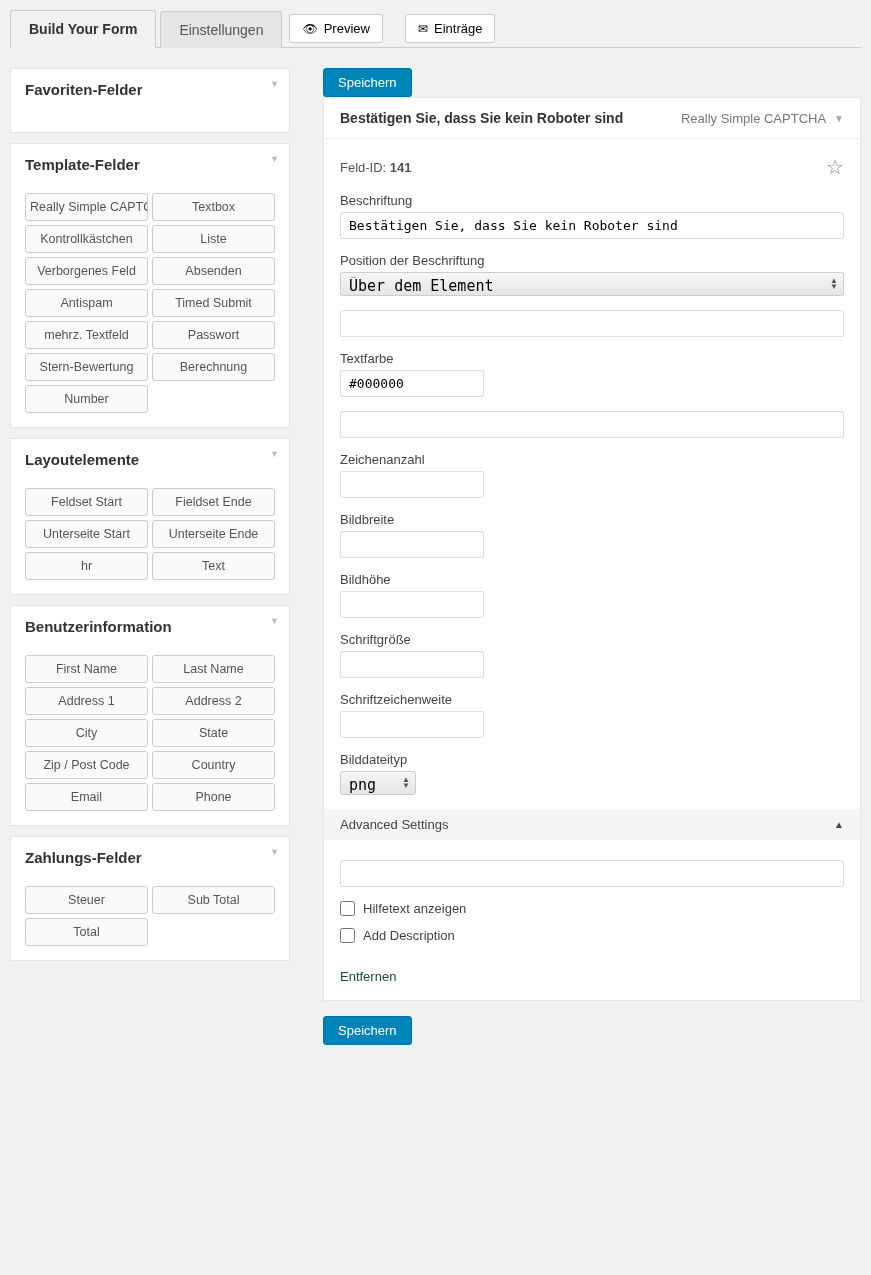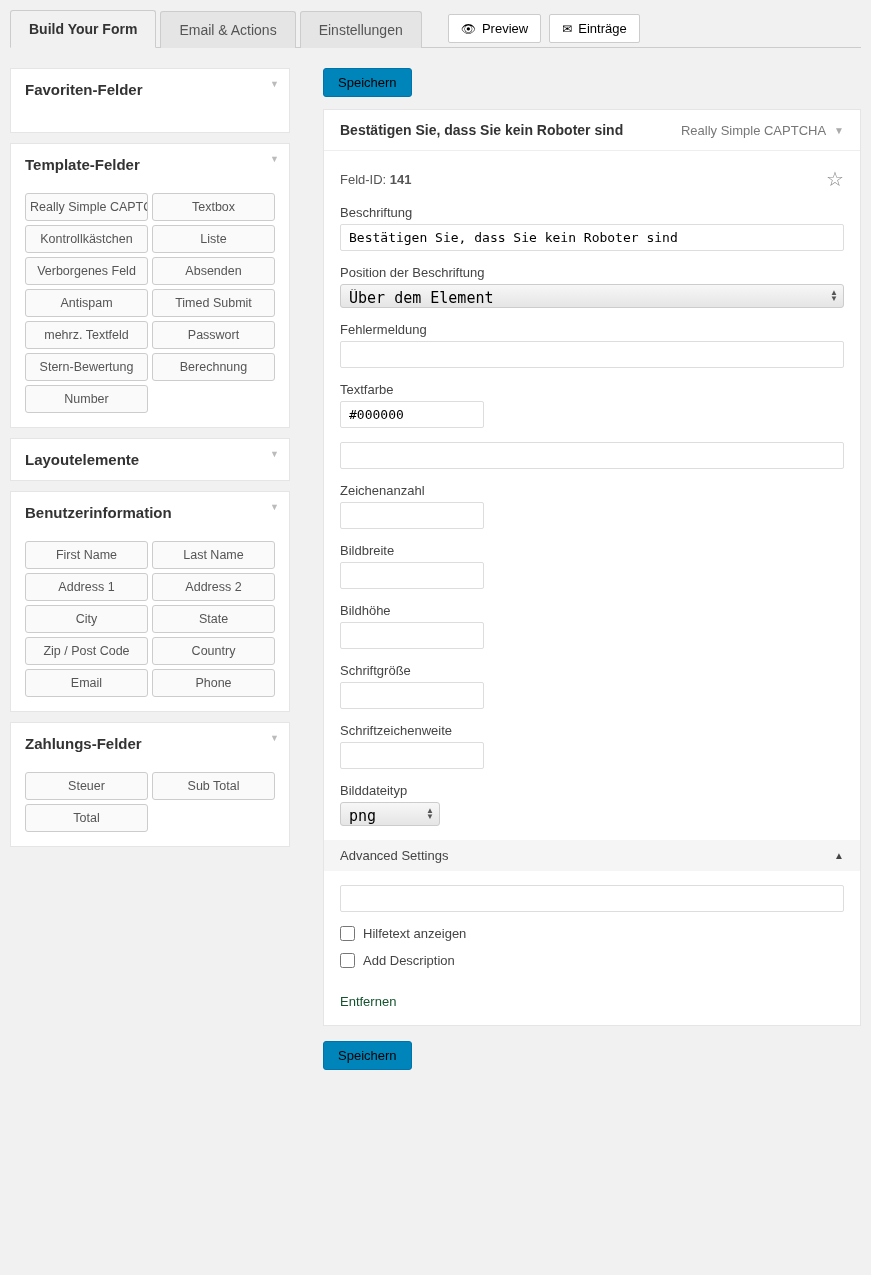--- a/index.html
+++ b/index.html
@@ -1,63 +1,62 @@
 <!DOCTYPE html>
 <html><head>
 <meta charset="utf-8">
 <style>
 * { box-sizing: border-box; margin: 0; padding: 0; }
 body { font-family: -apple-system, BlinkMacSystemFont, "Segoe UI", Arial, sans-serif; font-size: 13px; color: #444; background: #f1f1f1; padding: 10px; width: 871px; }
 .tabs { display: flex; gap: 4px; align-items: center; border-bottom: 1px solid #ccc; margin-bottom: 20px; }
 .tab { padding: 10px 18px; background: #e5e5e5; border: 1px solid #ccc; border-bottom: none; cursor: pointer; font-size: 14px; color: #555; border-radius: 3px 3px 0 0; margin-bottom: -1px; }
 .tab.active { background: #f1f1f1; border-bottom: 1px solid #f1f1f1; font-weight: 600; color: #333; }
-.btn-bar { display: flex; gap: 8px; margin-left: 22px; }
+.btn-bar { display: flex; gap: 22px; margin-left: 3px; }
 .btn-preview, .btn-entries { padding: 6px 12px; background: #fff; border: 1px solid #ccc; border-radius: 2px; cursor: pointer; font-size: 13px; display: flex; align-items: center; gap: 6px; }
 .icon-eye::before { content: "👁"; font-size: 12px; }
 .icon-mail::before { content: "✉"; font-size: 12px; }
 .layout { display: flex; gap: 33px; align-items: flex-start; }
 .left-col { width: 280px; }
 .right-col { flex: 1; }
 .panel { background: #fff; border: 1px solid #e5e5e5; margin-bottom: 10px; }
 .panel-hdr { padding: 12px 14px; font-size: 15px; font-weight: 600; color: #333; position: relative; cursor: pointer; }
 .panel-toggle { position: absolute; right: 10px; top: 10px; color: #bbb; font-size: 9px; }
 .panel-body { padding: 8px 14px 14px; }
 .field-grid { display: flex; flex-wrap: wrap; gap: 4px; }
 .field-btn { width: calc(50% - 2px); padding: 6px 4px; background: #fafafa; border: 1px solid #ccc; border-radius: 3px; cursor: pointer; font-size: 12.5px; text-align: center; color: #555; overflow: hidden; white-space: nowrap; }
-.btn-save { background: #0085ba; color: #000000; border: 1px solid #0073aa; border-radius: 3px; padding: 6px 14px; font-size: 13px; cursor: pointer; margin-bottom: 12px; display: inline-block; }
+.btn-save { background: #0085ba; color: #ffffff; border: 1px solid #0073aa; border-radius: 3px; padding: 6px 14px; font-size: 13px; cursor: pointer; margin-bottom: 0; display: inline-block; }
 .card { background: #fff; border: 1px solid #e5e5e5; padding: 0; margin-bottom: 15px; }
 .card-hdr { display: flex; justify-content: space-between; align-items: center; padding: 12px 16px; border-bottom: 1px solid #eee; }
 .card-title { font-weight: 600; font-size: 14px; color: #333; }
 .type-select { color: #777; font-size: 13px; display: flex; align-items: center; gap: 8px; cursor: pointer; }
 .caret-down { color: #aaa; font-size: 10px; }
 .card-body { padding: 16px; }
 .id-row { display: flex; justify-content: space-between; align-items: center; margin-bottom: 14px; }
 .id-label { font-size: 13px; color: #555; }
 .id-label b { font-weight: 600; }
 .star-icon { font-size: 20px; color: #888; cursor: pointer; }
 .form-row { margin-bottom: 14px; }
 .form-row label { display: block; font-size: 13px; color: #444; margin-bottom: 4px; }
 .txt { width: 100%; padding: 5px 8px; border: 1px solid #ddd; border-radius: 2px; font-size: 13px; font-family: monospace; background: #fff; }
 .txt.sm { width: 144px; }
 .sel { padding: 4px 24px 0 8px; border: 1px solid #ccc; border-radius: 3px; font-size: 15px; background: linear-gradient(#f7f7f7,#e5e5e5); font-family: monospace; appearance: none; -webkit-appearance: none; position: relative; }
 .sel-wrap { position: relative; display: inline-block; }
 .sel-wrap.full { width: 100%; }
 .sel-wrap.full .sel { width: 100%; }
 .sel-arrows { position: absolute; right: 6px; top: 50%; transform: translateY(-50%); font-size: 8px; line-height: 6px; color: #555; pointer-events: none; }
-.adv-hdr { background: #f5f5f5; padding: 8px 12px; display: flex; justify-content: space-between; align-items: center; cursor: pointer; margin-bottom: 14px; margin-left: -16px; margin-right: -16px; padding-left: 16px; padding-right: 16px; }
+.adv-hdr { background: #f5f5f5; padding: 8px 12px; display: flex; justify-content: space-between; align-items: center; cursor: pointer; margin-bottom: 20px; margin-left: -16px; margin-right: -16px; padding-left: 16px; padding-right: 16px; }
 .cb-row { display: flex; align-items: center; gap: 8px; margin-bottom: 12px; }
 .cb-row input { width: 15px; height: 15px; }
 .remove-link { color: #14532d; font-size: 13px; cursor: pointer; margin-top: 14px; display: inline-block; }
 </style>
 </head>
 <body>
 
 <div class="tabs">
   <div class="tab active">Build Your Form</div>
-  <div class="tab">Email &amp; Actions</div>
   <div class="tab">Einstellungen</div>
   <div class="btn-bar">
     <button class="btn-preview">
         <span class="icon-eye"></span>
         <span>Preview</span>
       </button>
     <button class="btn-entries">
         <span class="icon-mail"></span>
         <span>Einträge</span>
       </button>
@@ -97,20 +96,30 @@
           <button class="field-btn">Number</button>
         </div>
       </div>
     </div>
 
     <div class="panel">
       <div class="panel-hdr">
         <span>Layoutelemente</span>
         <span class="panel-toggle">▼</span>
       </div>
+      <div class="panel-body">
+        <div class="field-grid">
+          <button class="field-btn">Feldset Start</button>
+          <button class="field-btn">Fieldset Ende</button>
+          <button class="field-btn">Unterseite Start</button>
+          <button class="field-btn">Unterseite Ende</button>
+          <button class="field-btn">hr</button>
+          <button class="field-btn">Text</button>
+        </div>
+      </div>
     </div>
 
     <div class="panel">
       <div class="panel-hdr">
         <span>Benutzerinformation</span>
         <span class="panel-toggle">▼</span>
       </div>
       <div class="panel-body">
         <div class="field-grid">
           <button class="field-btn">First Name</button>
@@ -171,21 +180,20 @@
           <label>Position der Beschriftung</label>
           <div class="sel-wrap full">
             <select class="sel">
               <option>Über dem Element</option>
             </select>
             <span class="sel-arrows">▲<br>▼</span>
           </div>
         </div>
 
         <div class="form-row">
-          <label>Fehlermeldung</label>
           <input class="txt" value="" style="">
         </div>
 
         <div class="form-row">
           <label>Textfarbe</label>
           <input class="txt sm" value="#000000" style="">
         </div>
 
 
         <div class="form-row">
@@ -213,21 +221,21 @@
         </div>
 
         <div class="form-row">
           <label>Schriftzeichenweite</label>
           <input class="txt sm" value="" style="">
         </div>
 
         <div class="form-row">
           <label>Bilddateityp</label>
           <div class="sel-wrap">
-            <select class="sel" style="width:100px">
+            <select class="sel" style="width:76px">
               <option>png</option>
             </select>
             <span class="sel-arrows">▲<br>▼</span>
           </div>
         </div>
 
         <div class="adv-hdr">
           <span>Advanced Settings</span>
           <span style="font-size:10px">▲</span>
         </div>

